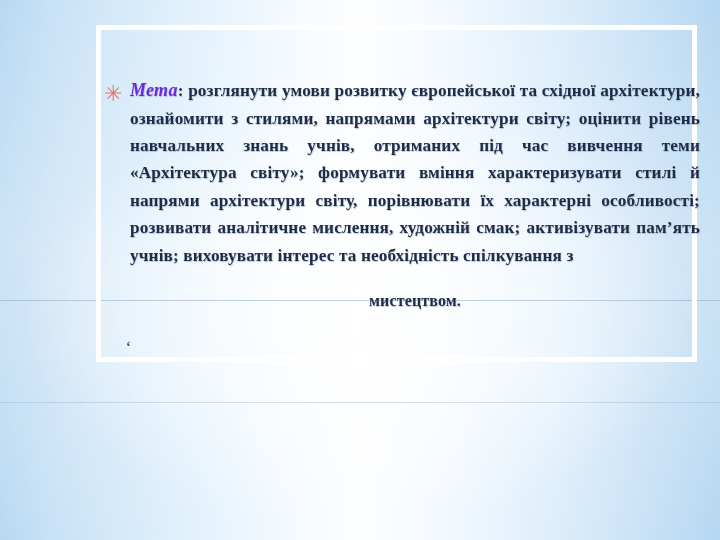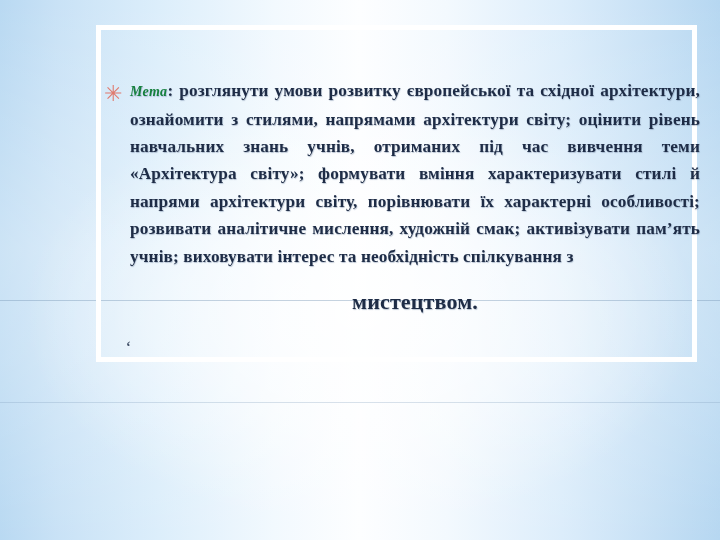--- a/index.html
+++ b/index.html
@@ -119,32 +119,32 @@
     line-height: 27.4px;
     color: #1e2c46;
     letter-spacing: 0.15px;
     text-shadow: 0.6px 0.6px 0.9px rgba(110,130,160,0.45);
   }
 
   #objective-keyword {
     font-family: "Liberation Serif", "DejaVu Serif", serif;
     font-style: italic;
     font-weight: bold;
-    font-size: 14px;
-    color: #15803d;
+    font-size: 18px;
+    color: #6d28d9;
     letter-spacing: 0.3px;
     text-shadow: 0.7px 0.7px 1px rgba(120,120,190,0.40);
   }
 
   #objective-closing {
     margin-top: 18px;
     text-align: center;
     font-family: "Liberation Serif", "DejaVu Serif", serif;
     font-weight: bold;
-    font-size: 22px;
+    font-size: 16px;
     line-height: 27.4px;
     color: #1e2c46;
     letter-spacing: 0.15px;
     text-shadow: 0.6px 0.6px 0.9px rgba(110,130,160,0.45);
   }
 
   #stray-mark {
     position: absolute;
     left: 126px;
     top: 340px;

